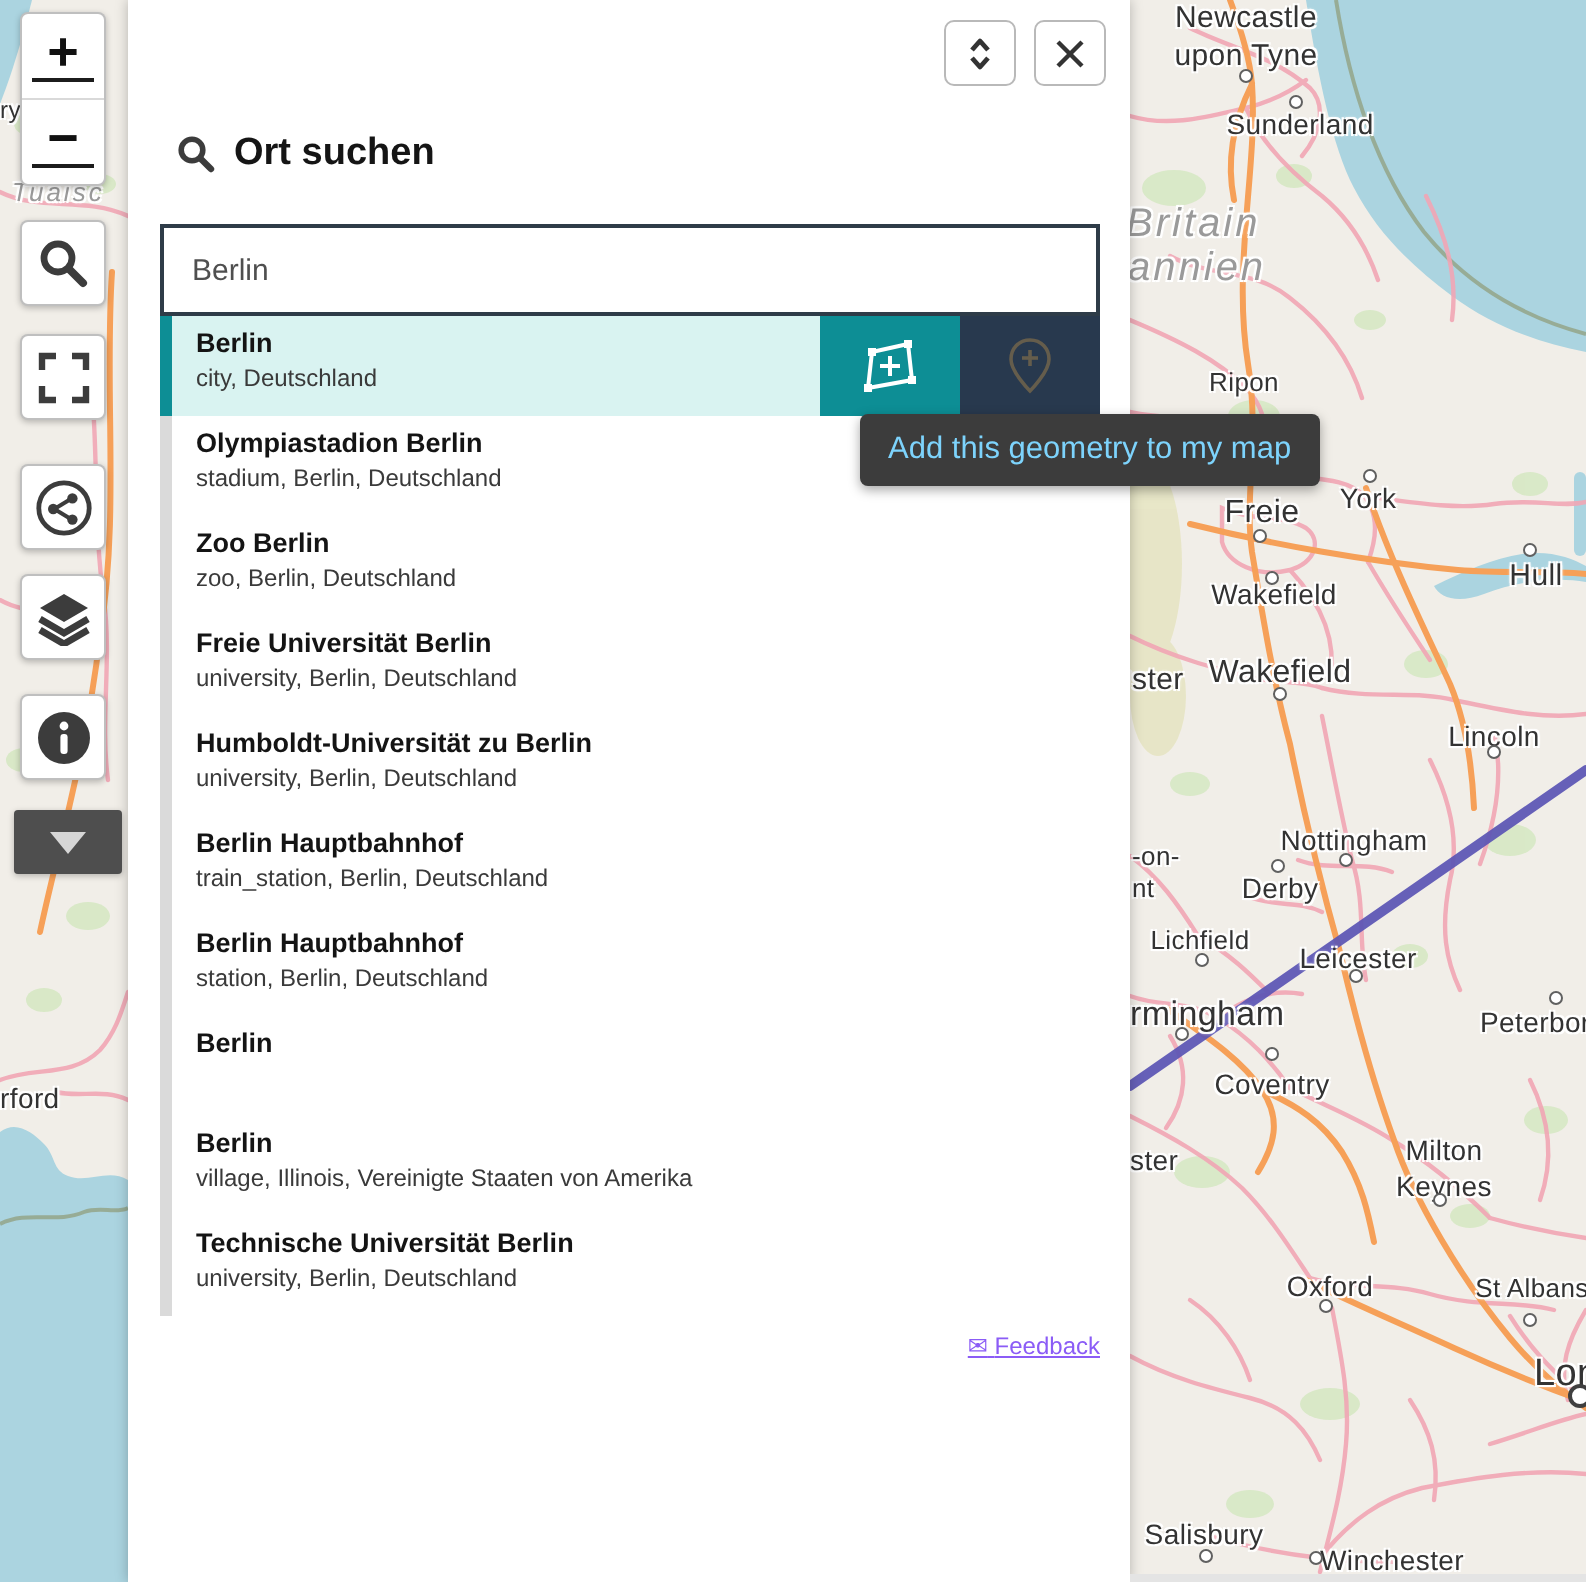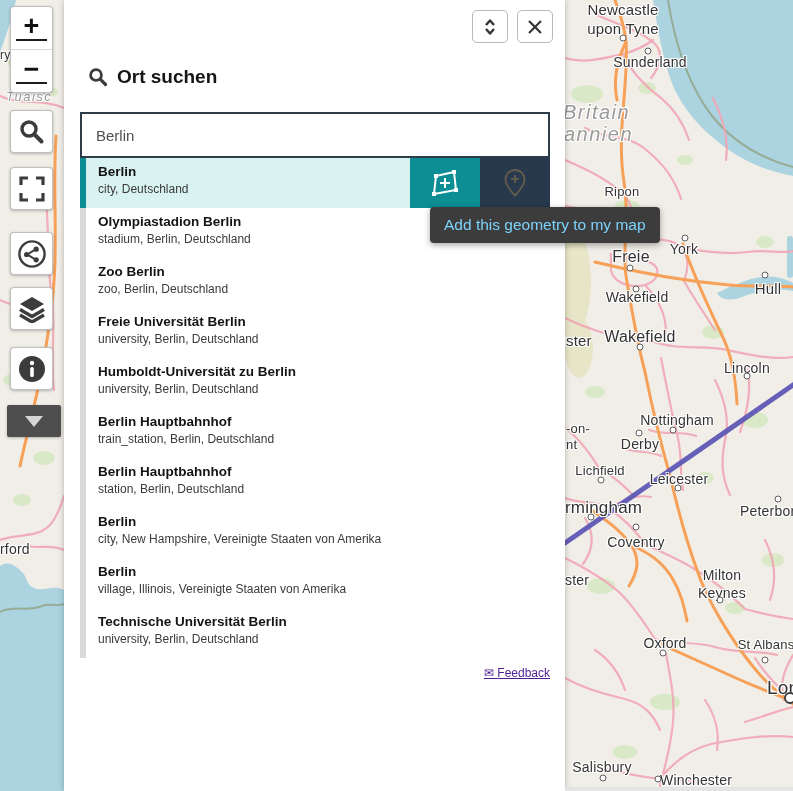--- a/index.html
+++ b/index.html
@@ -63,21 +63,21 @@
   .result-row{position:relative;height:50px;box-sizing:border-box;border-left:6px solid #dadada;
     padding:5px 0 0 12px;background:#fff;cursor:pointer;}
   .result-row.selected{background:#d9f3f1;border-left-color:#0d8e95;}
   .result-title{font-weight:bold;font-size:13.5px;color:#141414;line-height:1.35;}
   .result-sub{font-size:12px;color:#3a3a3a;line-height:1.35;}
   .row-actions{position:absolute;right:0;top:0;height:50px;display:flex;}
   .action-btn{width:70px;height:50px;display:flex;align-items:center;justify-content:center;cursor:pointer;}
   .action-geom{background:#0d8e95;}
   .action-marker{background:#28394e;}
   #feedback{position:absolute;left:16px;top:666px;width:470px;text-align:right;font-size:12px;
-    color:#4c1d95;cursor:pointer;}
+    color:#8b5cf6;cursor:pointer;}
   #feedback .fb-inner{text-decoration:underline;}
   
   #tooltip{position:absolute;left:430px;top:207px;height:36px;line-height:36px;padding:0 14px;
     background:#3c3c3c;color:#7dd3fc;font-size:15.5px;border-radius:4px;white-space:nowrap;
     box-shadow:0 2px 6px rgba(0,0,0,.35);z-index:50;}
   
   #bottom-edge{position:absolute;left:565px;bottom:0;width:228px;height:4px;background:#e4e4e4;z-index:40;}
 </style>
 </head>
 <body>
@@ -378,21 +378,20 @@
     <div class="result-row">
       <div class="result-title">Berlin Hauptbahnhof</div>
       <div class="result-sub">train_station, Berlin, Deutschland</div>
     </div>
     <div class="result-row">
       <div class="result-title">Berlin Hauptbahnhof</div>
       <div class="result-sub">station, Berlin, Deutschland</div>
     </div>
     <div class="result-row">
       <div class="result-title">Berlin</div>
-      <div class="result-sub">city, New Hampshire, Vereinigte Staaten von Amerika</div>
     </div>
     <div class="result-row">
       <div class="result-title">Berlin</div>
       <div class="result-sub">village, Illinois, Vereinigte Staaten von Amerika</div>
     </div>
     <div class="result-row">
       <div class="result-title">Technische Universität Berlin</div>
       <div class="result-sub">university, Berlin, Deutschland</div>
     </div>
   </div>

